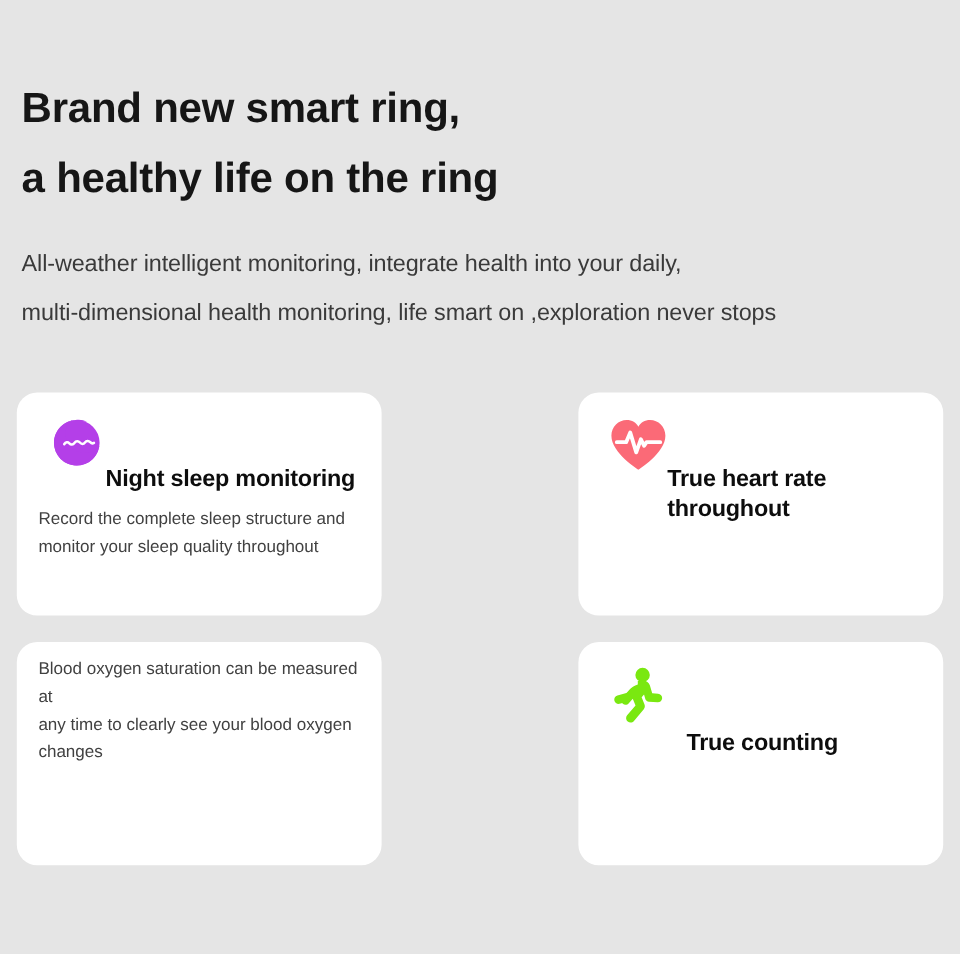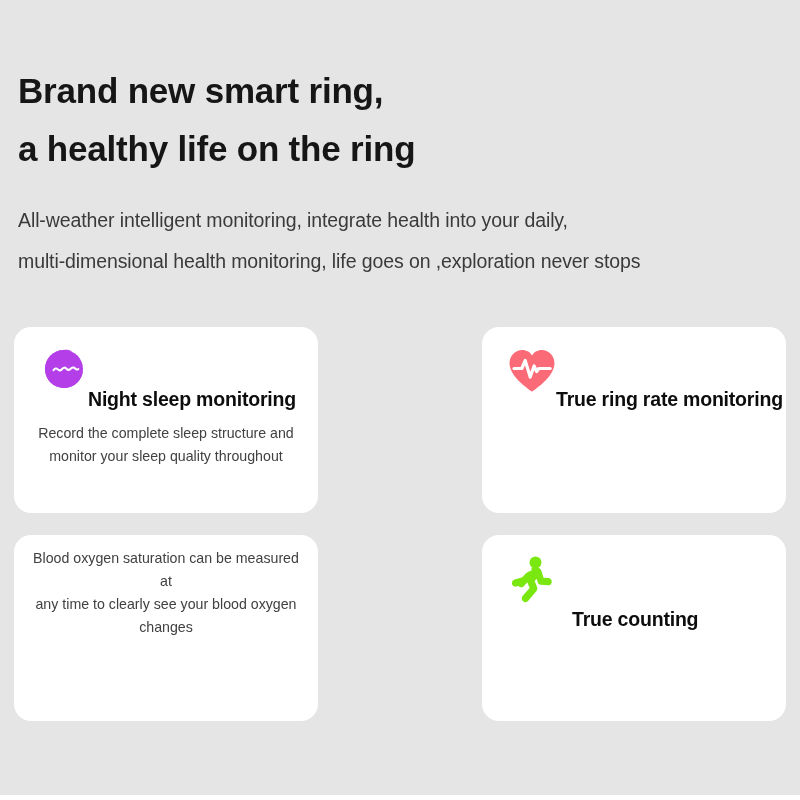--- a/index.html
+++ b/index.html
@@ -94,38 +94,38 @@
   .card.title-low .card-title {
     padding-top: 56px;
     margin-left: 12px;
   }
   .card-desc {
     margin: 0;
     padding: 0 18px;
     font-size: 14.2px;
     color: #414141;
     line-height: 1.62;
-    text-align: center;
+    text-align: left;
     white-space: pre-line;
   }
   .card.c1 .card-desc { margin-top: 10px; }
   .card.c2 .card-desc { margin-top: 10px; }
   .card.c3 .card-desc { margin-top: 12px; }
   .card.c4 .card-desc { margin-top: 4px; }
 </style>
 </head>
 <body>
 
 <div class="page">
 
   <div class="hero">
     <h1 class="headline">Brand new smart ring,
 a healthy life on the ring</h1>
     <p class="subhead">All-weather intelligent monitoring, integrate health into your daily,
-multi-dimensional health monitoring, life goes on ,exploration never stops</p>
+multi-dimensional health monitoring, life smart on ,exploration never stops</p>
   </div>
 
   <div class="cards">
 
     <div class="card-row">
 
       <div class="card c1">
         <div class="card-head">
           <span class="card-icon">
             <svg viewBox="0 0 56 56" width="56" height="56" aria-hidden="true">
@@ -144,21 +144,21 @@
       </div>
 
       <div class="card c2">
         <div class="card-head">
           <span class="card-icon">
             <svg viewBox="0 0 56 56" width="56" height="56" aria-hidden="true">
               <path d="M28 48.5S5.5 34.5 5.5 20.2C5.5 12.6 11.4 7 18.3 7c4.3 0 8.0 2.2 9.7 5.6C29.7 9.2 33.4 7 37.7 7 44.6 7 50.5 12.6 50.5 20.2 50.5 34.5 28 48.5 28 48.5z" fill="#fb6a77"></path>
               <path d="M10 25.5h7.8l3.4-8.0 5.0 16.5 3.9-11.0 2.6 5.5 2.1-3.0h11.4" fill="none" stroke="#ffffff" stroke-width="3.2" stroke-linecap="round" stroke-linejoin="round"></path>
             </svg>
           </span>
-          <h2 class="card-title">True ring rate monitoring</h2>
+          <h2 class="card-title">True heart rate throughout</h2>
         </div>
       </div>
 
     </div>
 
     <div class="card-row">
 
       <div class="card c3 title-wrap">
         <p class="card-desc">Blood oxygen saturation can be measured at
 any time to clearly see your blood oxygen changes</p>

